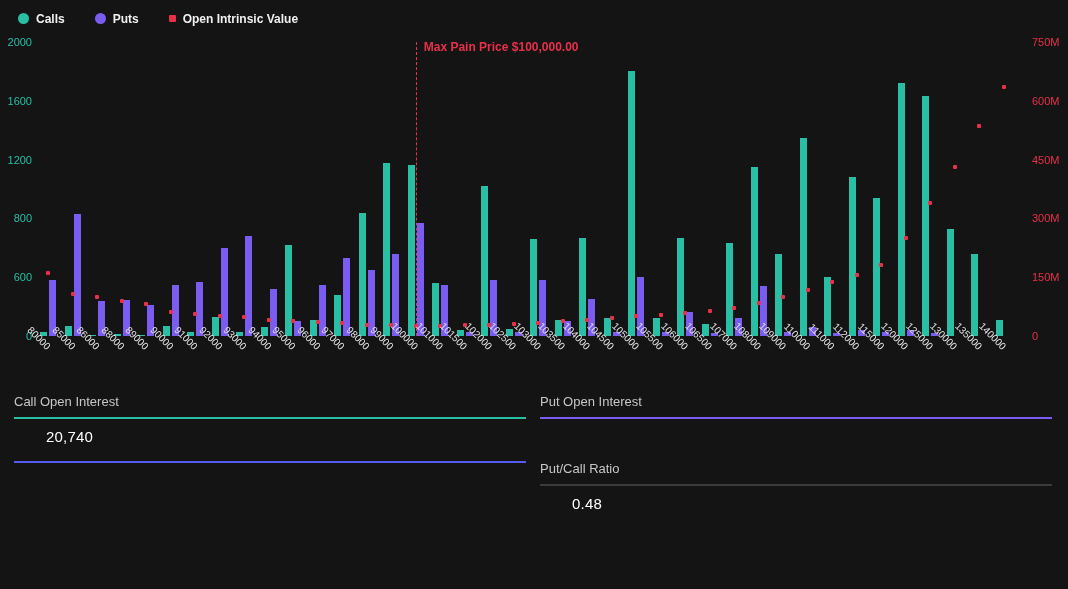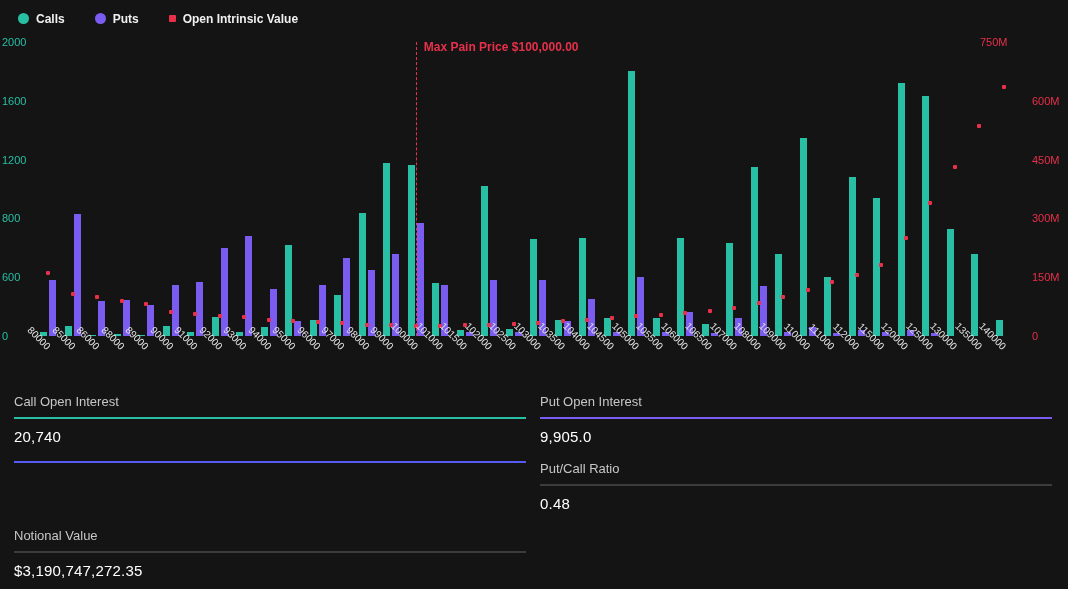--- a/index.html
+++ b/index.html
@@ -10,32 +10,32 @@
     color: #ffffff;
     overflow: hidden;
   }
   .legend { display: flex; align-items: center; gap: 30px; padding: 11px 0 0 18px; height: 26px; }
   .legend-item { display: flex; align-items: center; gap: 7px; font-size: 12px; font-weight: 700; color: #f0f0f0; cursor: pointer; }
   .legend-marker-circle { width: 11px; height: 11px; border-radius: 50%; flex: none; }
   .legend-marker-square { width: 7px; height: 7px; border-radius: 1px; flex: none; }
 
   .chart { position: relative; width: 1068px; height: 352px; margin-top: 4px; }
   .ytick { position: absolute; font-size: 11px; line-height: 12px; }
-  .ytick-left { width: 30px; text-align: left; }
+  .ytick-left { width: 30px; text-align: right; }
   .bar { position: absolute; cursor: pointer; }
   .tiv-dot { position: absolute; width: 4px; height: 4px; border-radius: 1px; cursor: pointer; }
   .xlabel { position: absolute; font-size: 10px; color: #e2e2e2; white-space: nowrap;
             transform-origin: 100% 0; transform: rotate(45deg); line-height: 11px; }
   .maxpain-line { position: absolute; width: 0; border-left: 1px dashed #e8304a; }
   .maxpain-label { position: absolute; font-size: 12px; font-weight: 700; white-space: nowrap; }
 
   .stats { display: grid; grid-template-columns: 1fr 1fr; column-gap: 14px; row-gap: 16px; padding: 12px 16px 0 14px; }
   .stat-label { font-size: 13px; color: #c7c7c7; padding-bottom: 8px; }
   .stat-line { height: 2px; width: 100%; }
-  .stat-value { font-size: 15px; color: #ffffff; padding-top: 9px; letter-spacing: .2px; }
+  .stat-value { font-size: 15px; color: #ffffff; padding-top: 9px; letter-spacing: .2px; margin-left: 32px; }
 </style>
 </head>
 <body>
 
 <div class="legend">
   <div class="legend-item">
     <span class="legend-marker-circle" style="background: rgb(40, 191, 165);"></span>
     <span>Calls</span>
   </div>
   <div class="legend-item">
@@ -53,21 +53,21 @@
     <div class="ytick ytick-left" style="color: rgb(40, 191, 165); left: 2px; top: 241.2px;">600</div>
     <div class="ytick ytick-left" style="color: rgb(40, 191, 165); left: 2px; top: 182.4px;">800</div>
     <div class="ytick ytick-left" style="color: rgb(40, 191, 165); left: 2px; top: 123.6px;">1200</div>
     <div class="ytick ytick-left" style="color: rgb(40, 191, 165); left: 2px; top: 64.8px;">1600</div>
     <div class="ytick ytick-left" style="color: rgb(40, 191, 165); left: 2px; top: 6px;">2000</div>
     <div class="ytick" style="color: rgb(232, 48, 74); left: 1032px; top: 300px;">0</div>
     <div class="ytick" style="color: rgb(232, 48, 74); left: 1032px; top: 241.2px;">150M</div>
     <div class="ytick" style="color: rgb(232, 48, 74); left: 1032px; top: 182.4px;">300M</div>
     <div class="ytick" style="color: rgb(232, 48, 74); left: 1032px; top: 123.6px;">450M</div>
     <div class="ytick" style="color: rgb(232, 48, 74); left: 1032px; top: 64.8px;">600M</div>
-    <div class="ytick" style="color: rgb(232, 48, 74); left: 980px; top: 6px;">750M</div>
+    <div class="ytick" style="color: rgb(232, 48, 74); left: 1032px; top: 6px;">750M</div>
     <div class="bar" style="left: 40.25px; width: 7px; top: 301.59px; height: 4.41px; background: rgb(40, 191, 165);"></div>
     <div class="bar" style="left: 49.25px; width: 7px; top: 250.14px; height: 55.86px; background: rgb(123, 92, 240);"></div>
     <div class="tiv-dot" style="left: 46.25px; top: 241.28px; background: rgb(232, 48, 74);"></div>
     <span class="xlabel" style="right: 1014.75px; top: 314px;">80000</span>
     <div class="bar" style="left: 64.75px; width: 7px; top: 295.71px; height: 10.29px; background: rgb(40, 191, 165);"></div>
     <div class="bar" style="left: 73.75px; width: 7px; top: 183.99px; height: 122.01px; background: rgb(123, 92, 240);"></div>
     <div class="tiv-dot" style="left: 70.75px; top: 262.056px; background: rgb(232, 48, 74);"></div>
     <span class="xlabel" style="right: 990.25px; top: 314px;">85000</span>
     <div class="bar" style="left: 89.25px; width: 7px; top: 304.5px; height: 1.5px; background: rgb(40, 191, 165);"></div>
     <div class="bar" style="left: 98.25px; width: 7px; top: 270.72px; height: 35.28px; background: rgb(123, 92, 240);"></div>
@@ -224,28 +224,22 @@
 
 <div class="stats">
   <div class="stat-cell">
     <div class="stat-label">Call Open Interest</div>
     <div class="stat-line" style="background: rgb(40, 191, 165);"></div>
     <div class="stat-value">20,740</div>
   </div>
   <div class="stat-cell">
     <div class="stat-label">Put Open Interest</div>
     <div class="stat-line" style="background: rgb(123, 92, 240);"></div>
-    <div class="stat-value">9,905.0</div>
   </div>
   <div class="stat-cell">
     <div class="stat-line" style="background: rgb(84, 90, 242);"></div>
   </div>
   <div class="stat-cell">
     <div class="stat-label">Put/Call Ratio</div>
     <div class="stat-line" style="background: rgb(60, 60, 60);"></div>
     <div class="stat-value">0.48</div>
   </div>
-  <div class="stat-cell">
-    <div class="stat-label">Notional Value</div>
-    <div class="stat-line" style="background: rgb(60, 60, 60);"></div>
-    <div class="stat-value">$3,190,747,272.35</div>
-  </div>
 </div>
 
 </body></html>

